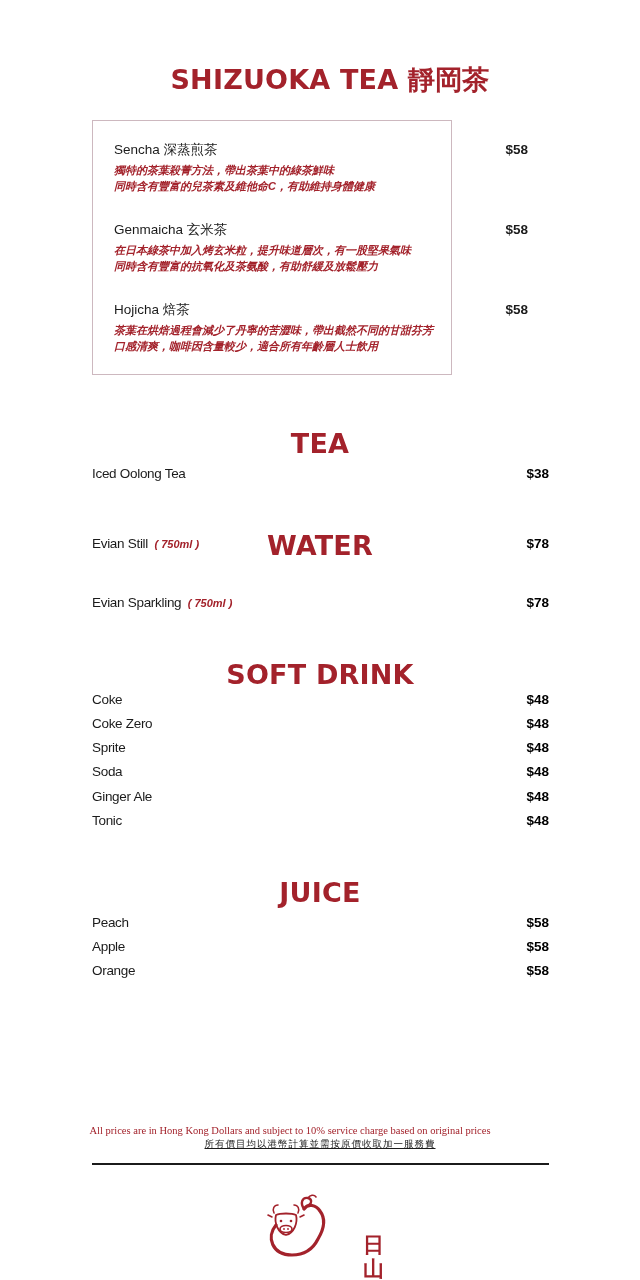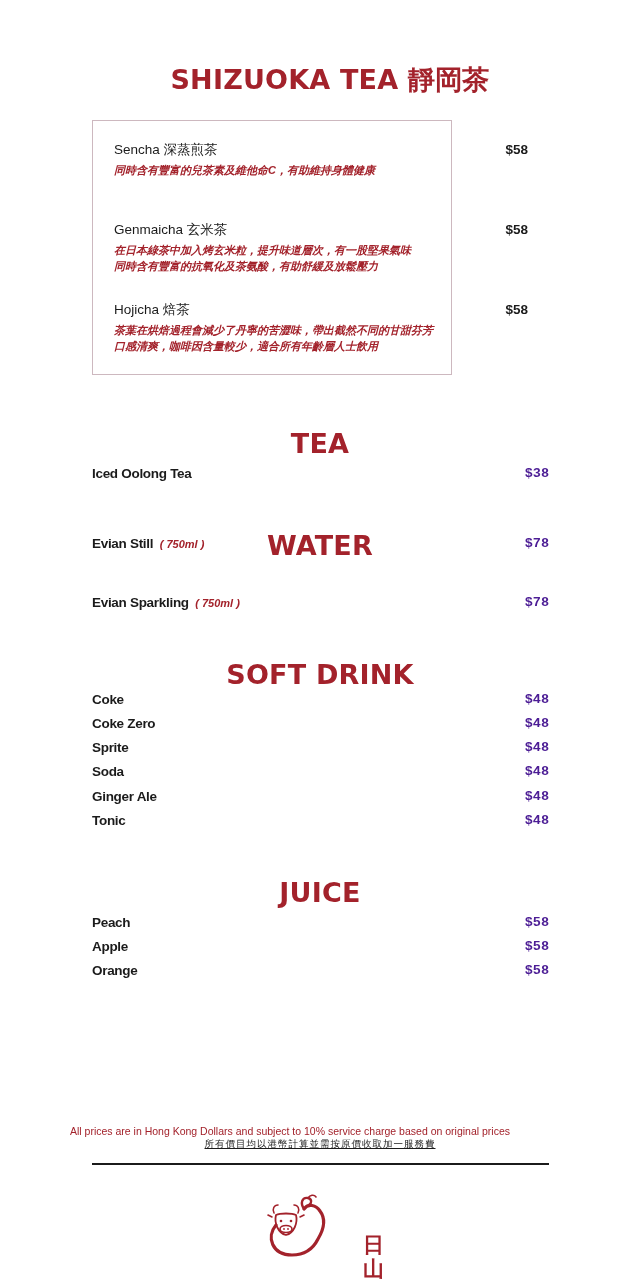--- a/index.html
+++ b/index.html
@@ -77,44 +77,43 @@
       position: absolute;
       left: 92px;
       width: 457px;
       height: 20px;
       display: flex;
       justify-content: space-between;
       align-items: center;
     }
     .row-name {
       font-size: 13.5px;
-      font-weight: bold;
+      font-weight: normal;
       color: #1b1b1b;
       letter-spacing: -0.3px;
     }
     .row-size {
       font-size: 11px;
       font-style: italic;
       font-weight: bold;
       color: #a3222b;
       margin-left: 2px;
     }
     .row-price {
       font-size: 13.5px;
       font-weight: bold;
-      color: #4c1d95;
-      font-family: Liberation Mono, monospace;
+      color: #000000;
     }
     .footer-en {
       position: absolute;
       top: 1124px;
       left: 0;
       width: 580px;
       text-align: center;
-      font-family: Liberation Sans, sans-serif;
+      font-family: Liberation Serif, serif;
       font-size: 10.5px;
       color: #a3222b;
       line-height: 14px;
     }
     .footer-zh {
       position: absolute;
       top: 1137px;
       left: 0;
       width: 640px;
       text-align: center;
@@ -158,20 +157,21 @@
 
 <div class="heading main-title">SHIZUOKA TEA 靜岡茶</div>
 
 <div class="box">
   <div class="box-item" style="top: 20px;">
     <div class="box-item-row">
       <span class="box-item-name">Sencha 深蒸煎茶</span>
       <span class="box-item-price">$58</span>
     </div>
     <div class="box-item-desc">
+      <div>獨特的茶葉殺菁方法，帶出茶葉中的綠茶鮮味</div>
       <div>同時含有豐富的兒茶素及維他命C，有助維持身體健康</div>
     </div>
   </div>
 
   <div class="box-item" style="top: 100px;">
     <div class="box-item-row">
       <span class="box-item-name">Genmaicha 玄米茶</span>
       <span class="box-item-price">$58</span>
     </div>
     <div class="box-item-desc">

